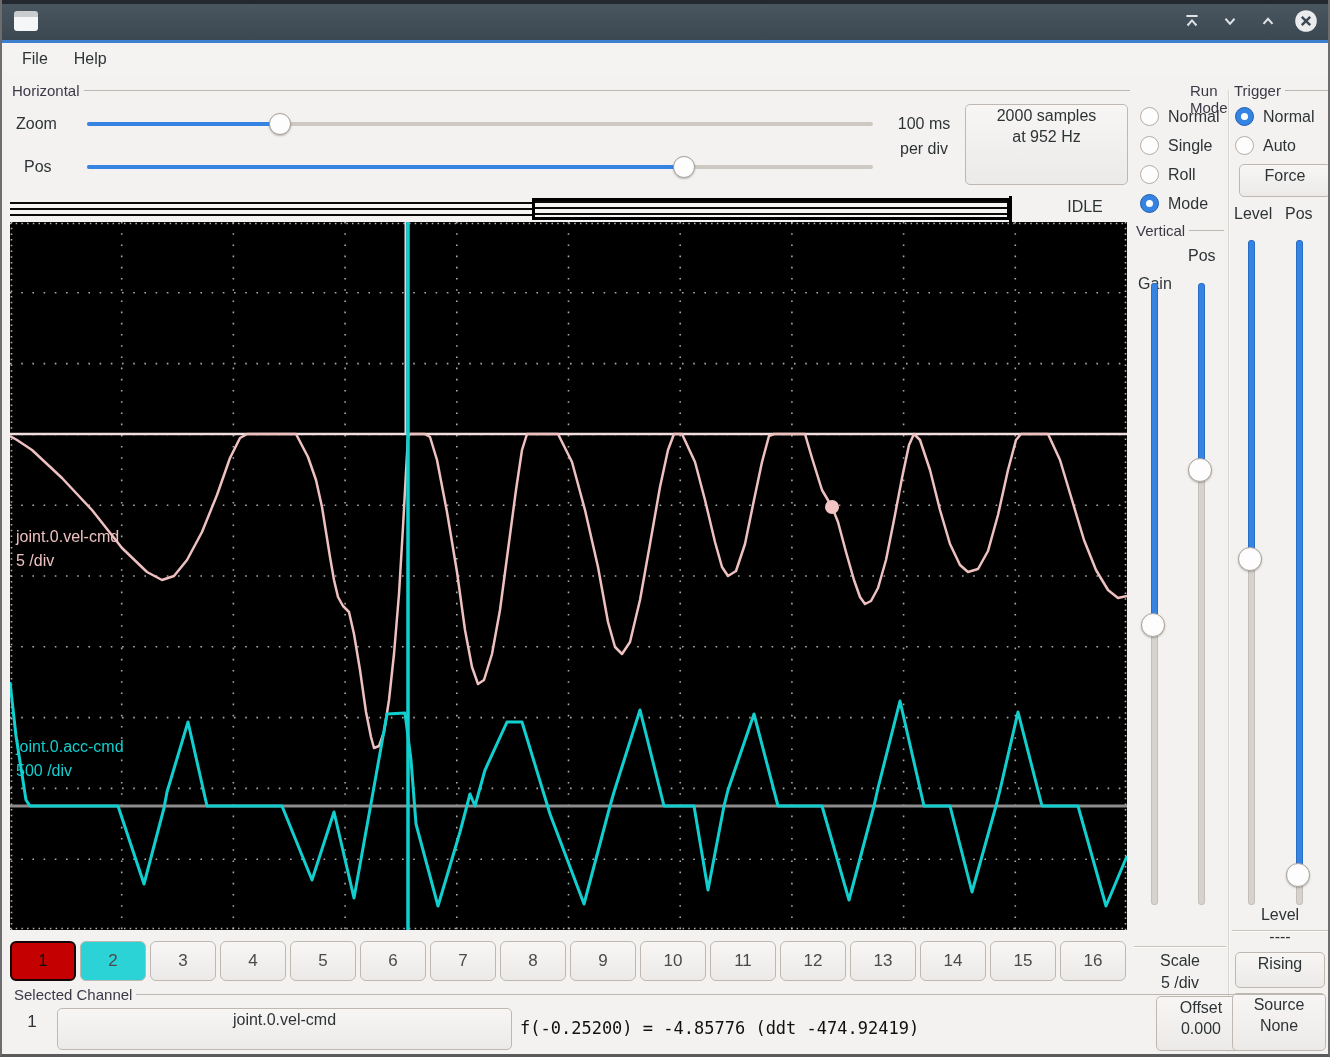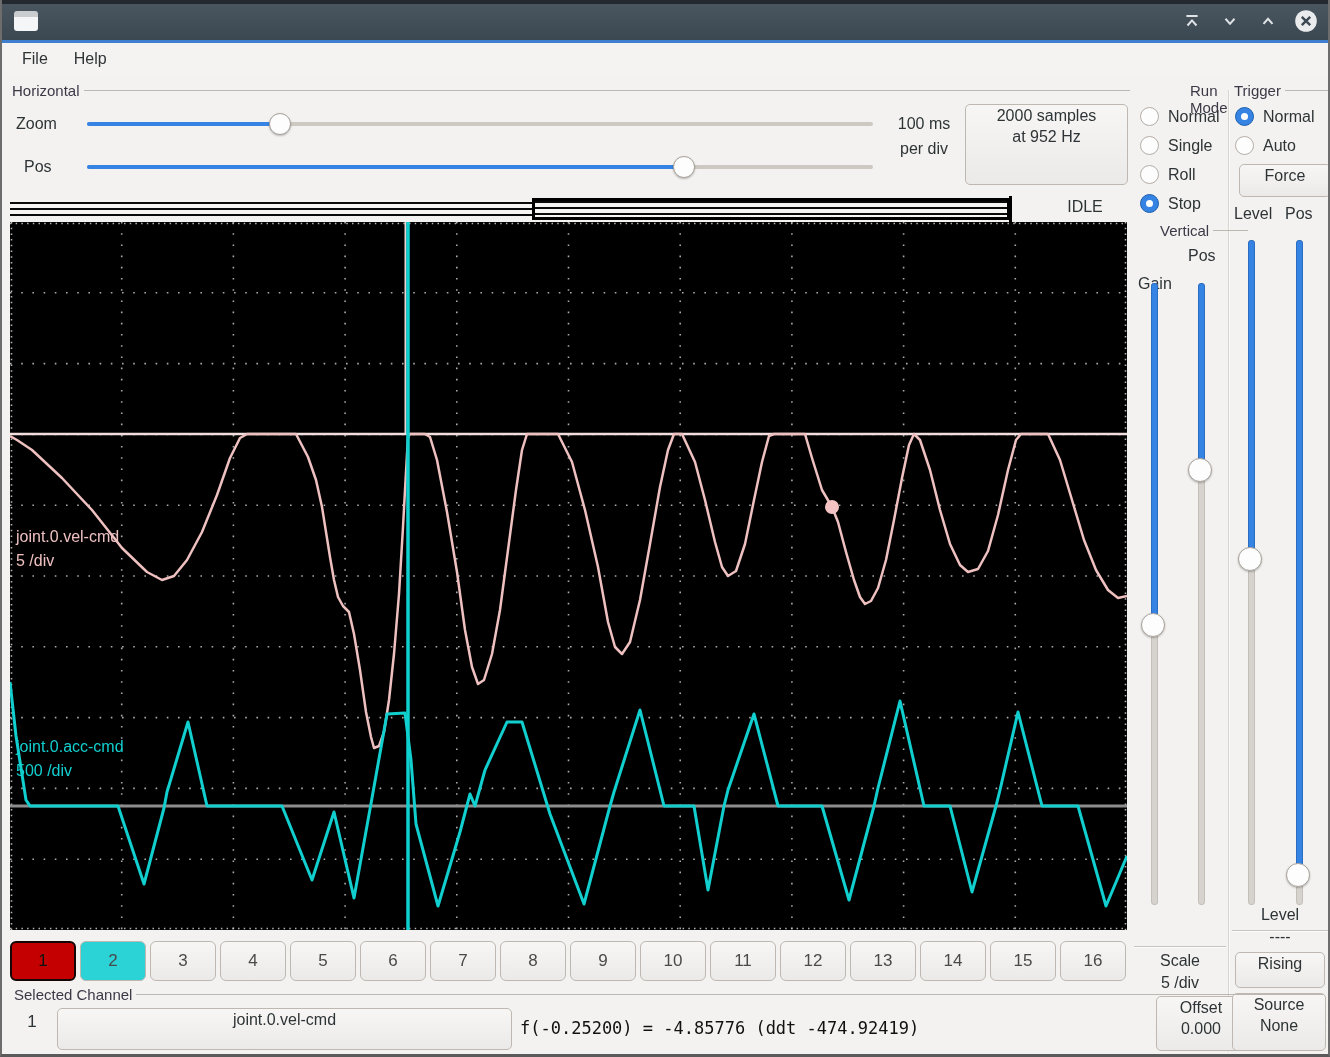--- a/index.html
+++ b/index.html
@@ -162,21 +162,21 @@
       <span class="rlabel">Single</span>
     </div>
     <div class="radio-row">
       <span class="radio"></span>
       <span class="rlabel">Roll</span>
     </div>
     <div class="radio-row">
       <span class="radio sel">
         <span class="rdot"></span>
       </span>
-      <span class="rlabel">Stop</span>
+      <span class="rlabel">Mode</span>
     </div>
   </div>
 
 <div class="frame-head" style="left:1232px;top:82px;width:94px;">
   <span>Trigger</span>
     <span class="hline"></span>
 </div>
 <div class="radio-col" style="left:1233px;top:106px;">
     <div class="radio-row">
       <span class="radio sel">
@@ -200,21 +200,21 @@
   <div class="fill"></div>
   <div class="thumb"></div>
 </div>
 <div class="vslider" style="left: 1284px; top: 240px; height: 665px; --frac: 0.955;">
   <div class="track"></div>
   <div class="fill"></div>
   <div class="thumb"></div>
 </div>
 
 <div class="vsep" style="left:1226px;top:90px;height:962px;"></div>
-<div class="frame-head" style="left:1134px;top:222px;width:88px;margin-left:24px;">
+<div class="frame-head" style="left:1134px;top:222px;width:88px;">
   <span>Vertical</span>
     <span class="hline"></span>
 </div>
 <span class="slider-label" style="left:1136px;top:247px;margin-top:28px;">Gain</span>
 <span class="slider-label" style="left:1186px;top:247px;">Pos</span>
 <div class="vslider" style="left: 1139px; top: 283px; height: 622px; --frac: 0.55;">
   <div class="track"></div>
   <div class="fill"></div>
   <div class="thumb"></div>
 </div>

